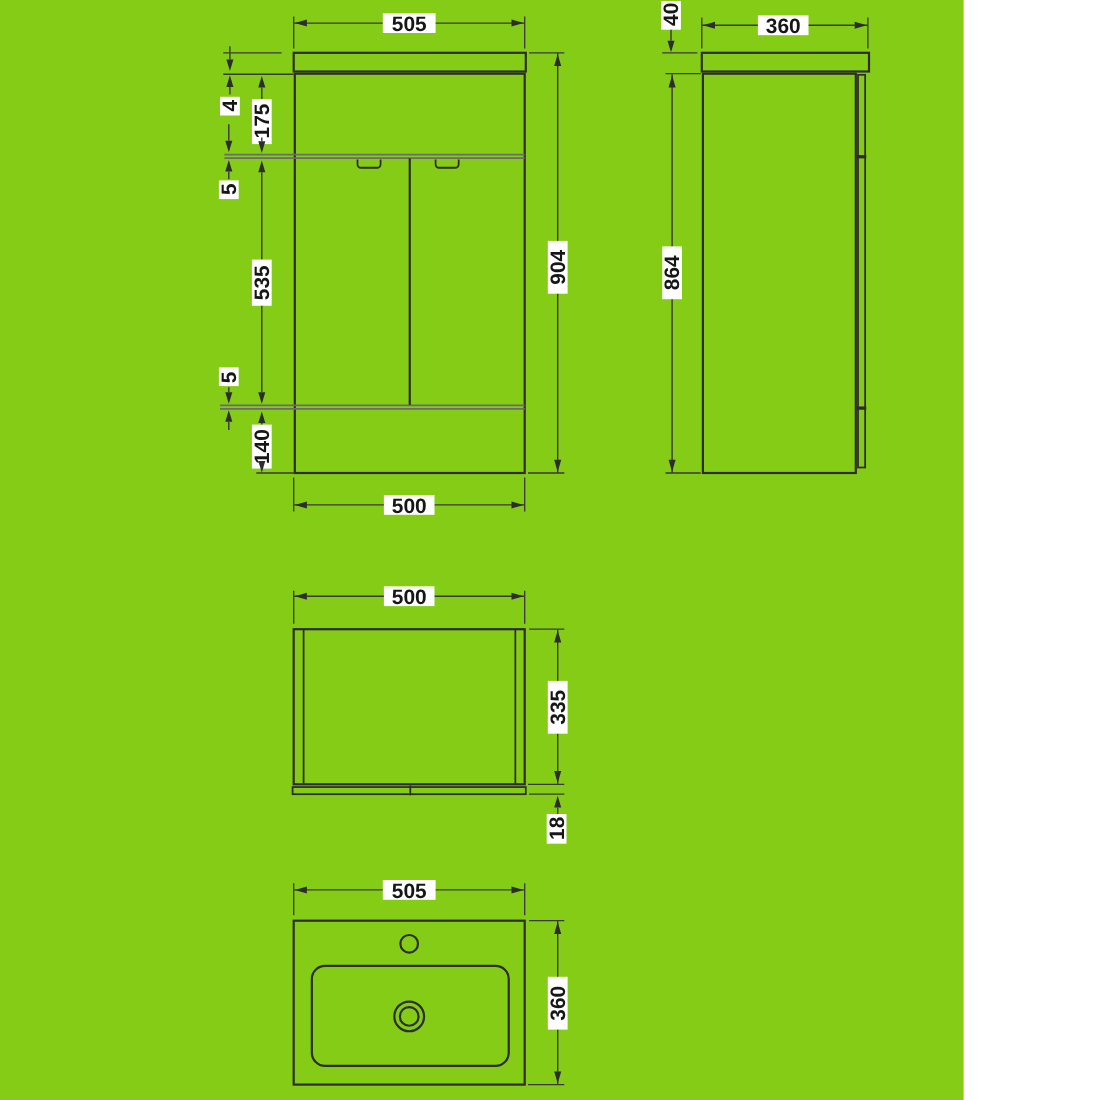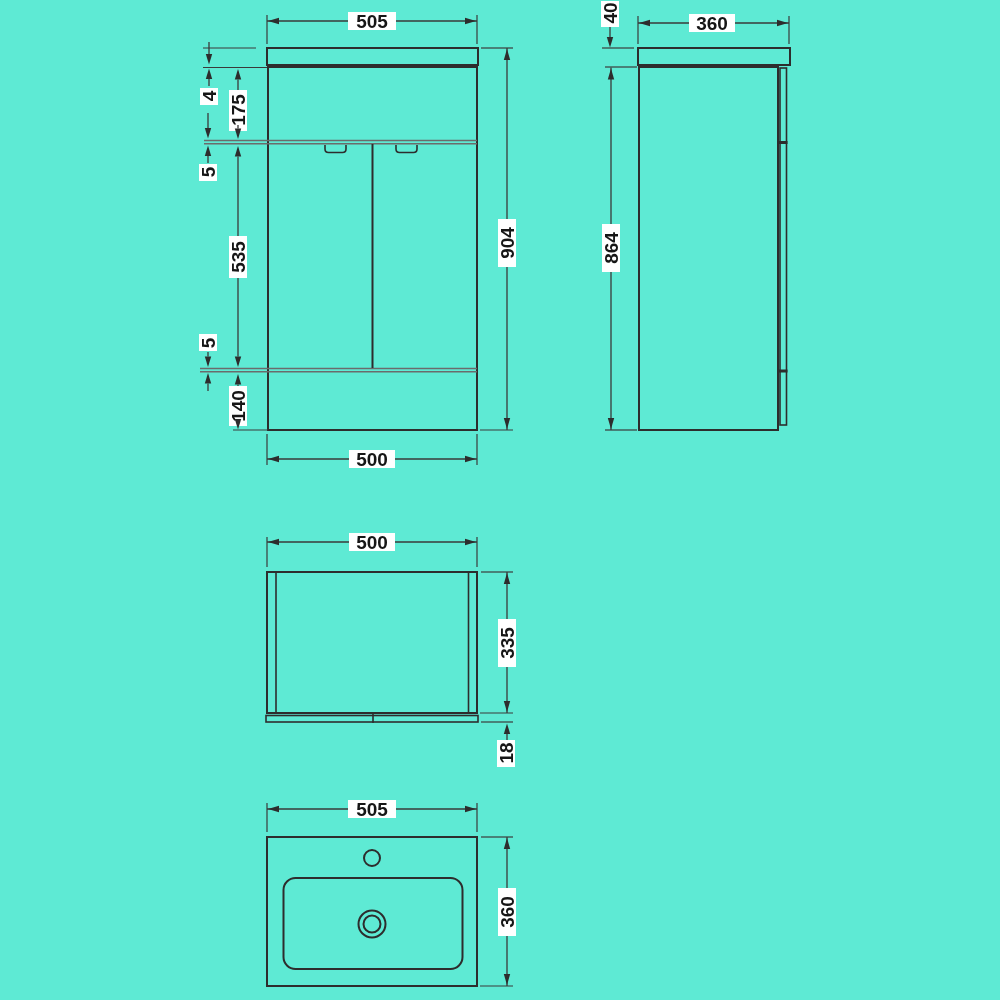--- a/index.html
+++ b/index.html
@@ -5,23 +5,23 @@
   html, body {
     margin: 0;
     padding: 0;
     background: #ffffff;
     width: 1000px;
     height: 1000px;
     font-family: "Liberation Sans", sans-serif;
   }
   .drawing-wrap {
     position: relative;
-    width: 1000px;
+    width: 876px;
     height: 1000px;
-    background: #5eead4;
+    background: #84cc16;
   }
   svg { display: block; }
   .obj  { stroke: #2d2d2d; stroke-width: 2;   fill: none; }
   .objf { stroke: #2d2d2d; stroke-width: 1.6; fill: none; }
   .band { stroke: #6b6b6b; stroke-width: 1.6; fill: none; }
   .diml { stroke: #3a3a3a; stroke-width: 1.3; fill: none; }
   .ext  { stroke: #3a3a3a; stroke-width: 1.2; fill: none; }
   .arr  { fill: #2d2d2d; stroke: none; }
   .lbl-bg { fill: #ffffff; stroke: none; }
   .dim-text {

